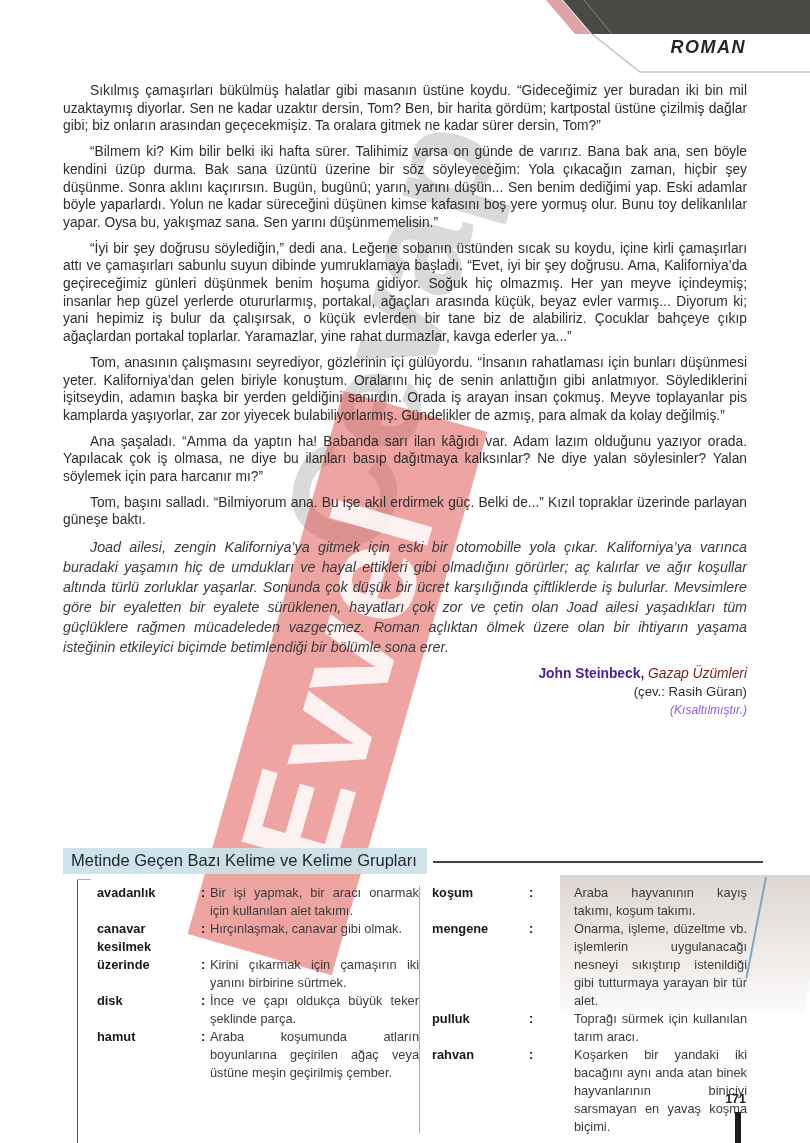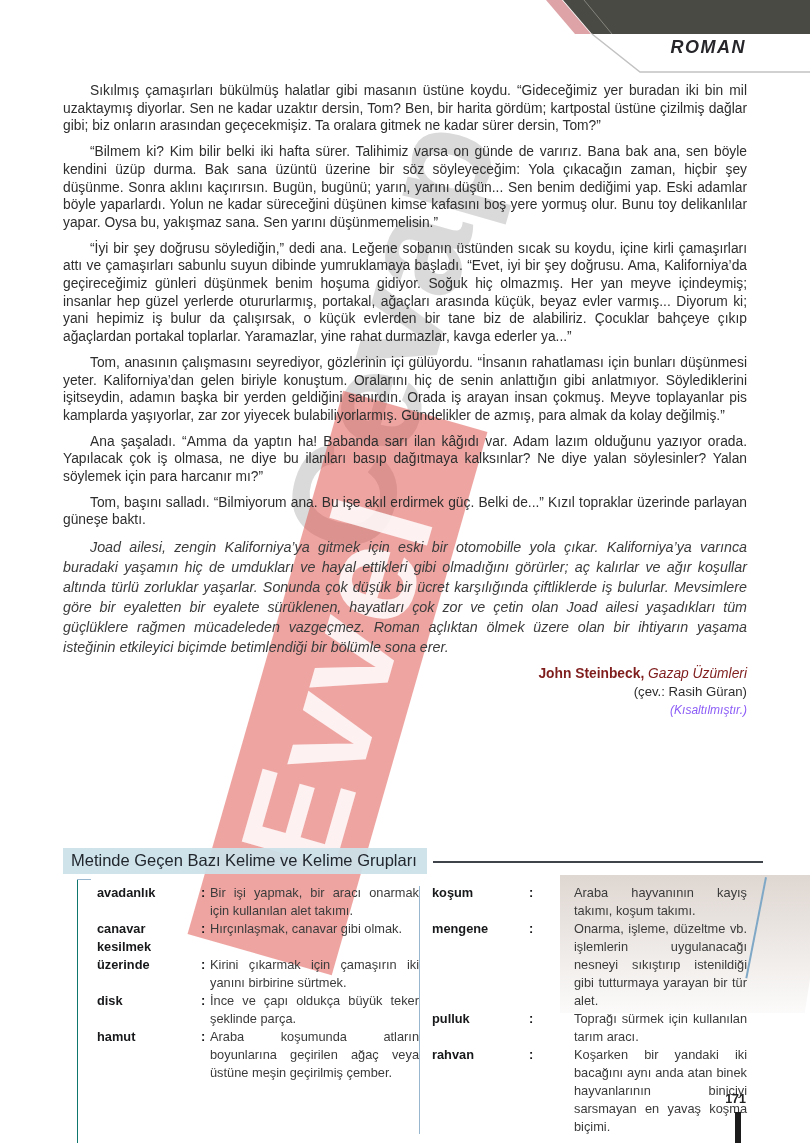--- a/index.html
+++ b/index.html
@@ -41,21 +41,21 @@
   .text-block {
     position:absolute; left:63px; top:82px; width:684px; z-index:1;
     color:#2e2e2e; font-size:13.8px; line-height:17.7px; text-align:justify;
   }
   .text-block p { margin:0 0 8px 0; text-indent:27px; }
   .text-block p.summary {
     font-style:italic; font-size:14.3px; line-height:20px;
     color:#3c3c3c; margin-top:0;
   }
   .attribution { text-align:right; margin-top:5px; line-height:18px; text-indent:0; }
-  .attr-author { font-weight:bold; font-size:13.8px; color:#7f1d1d; }
+  .attr-author { font-weight:bold; font-size:13.8px; color:#4c1d95; }
   .attr-work   { font-style:italic; font-size:13.8px; color:#7f1d1d; }
   .attr-translator { font-size:13.2px; color:#2e2e2e; }
   .attr-note   { font-size:12px; font-style:italic; color:#8b5cf6; }
 
   
   .vocab { position:absolute; left:63px; top:848px; width:700px; z-index:1; }
   .vocab-title-row { display:flex; align-items:flex-start; }
   .vocab-title {
     background:rgba(203,225,233,0.92); padding:3px 10px 4px 8px;
     font-weight:normal; font-size:16.5px; color:#22272e; white-space:nowrap;

